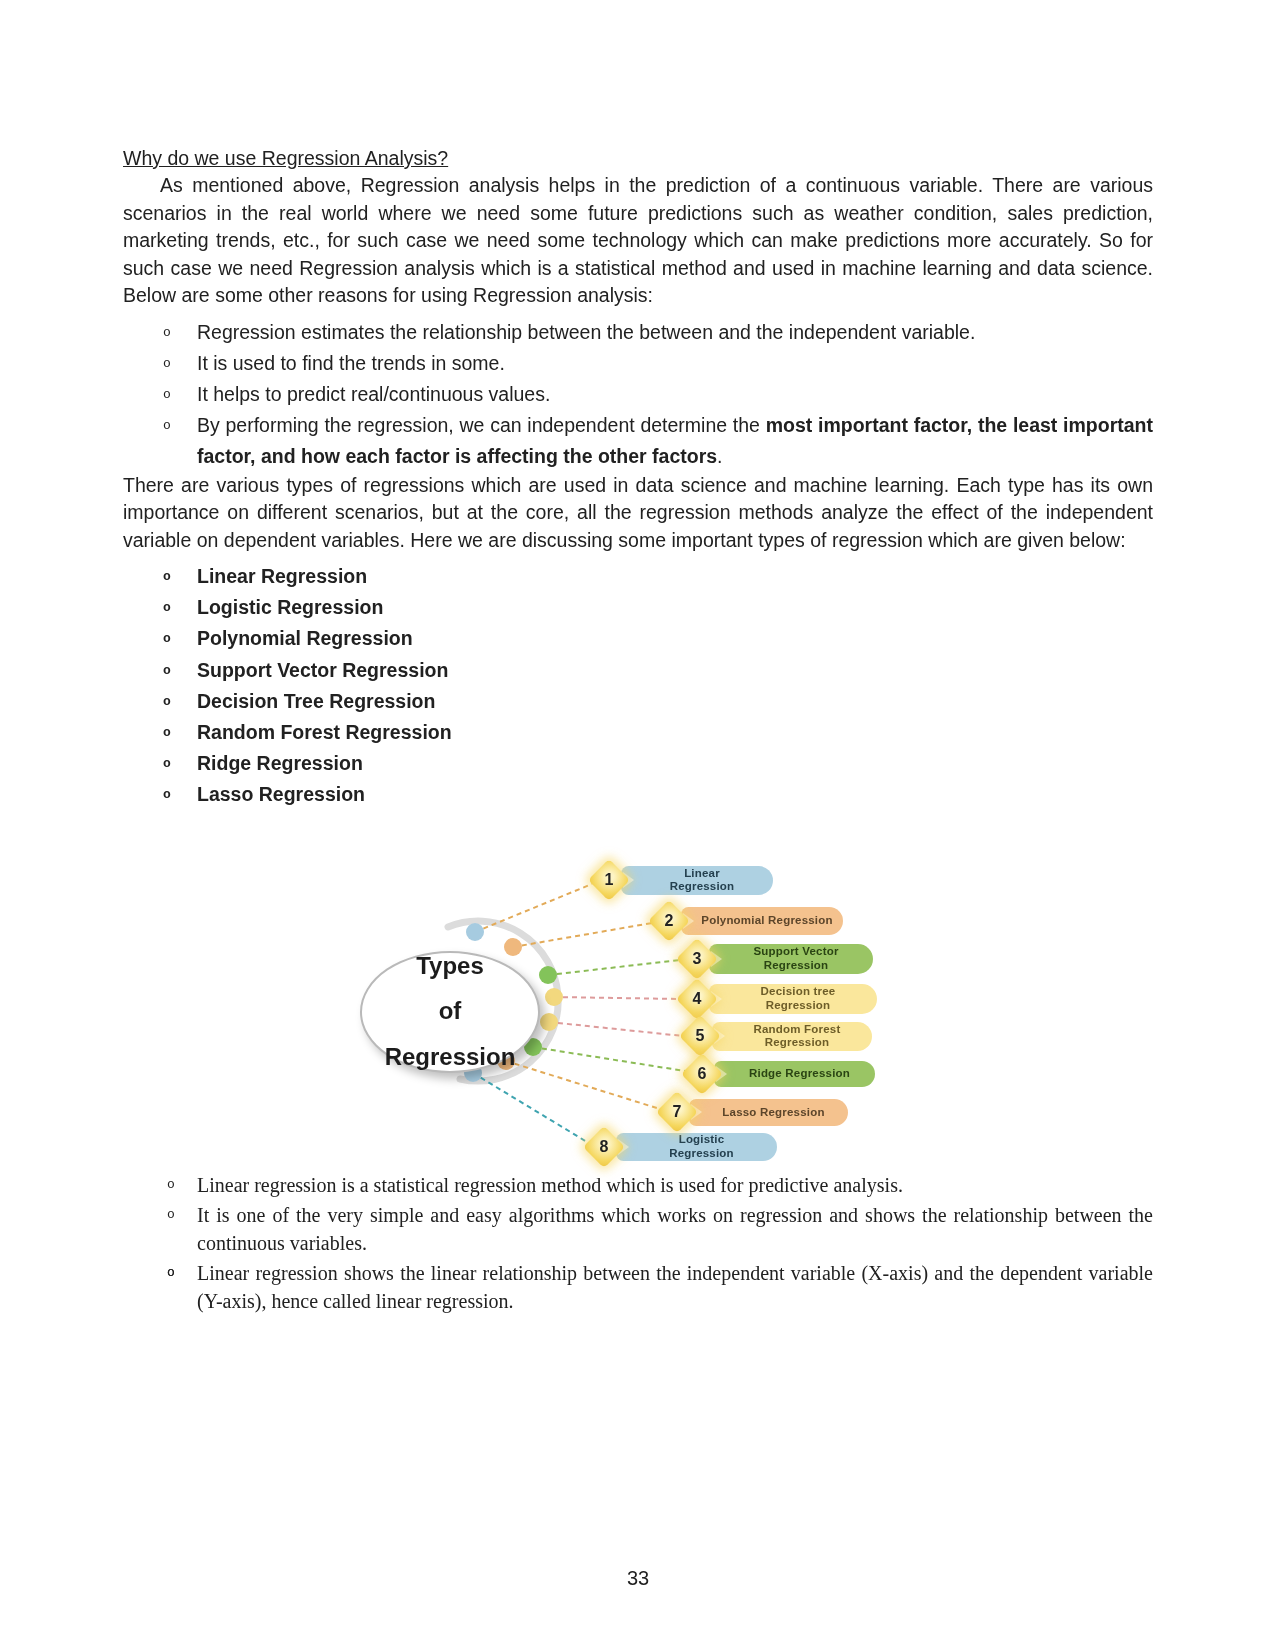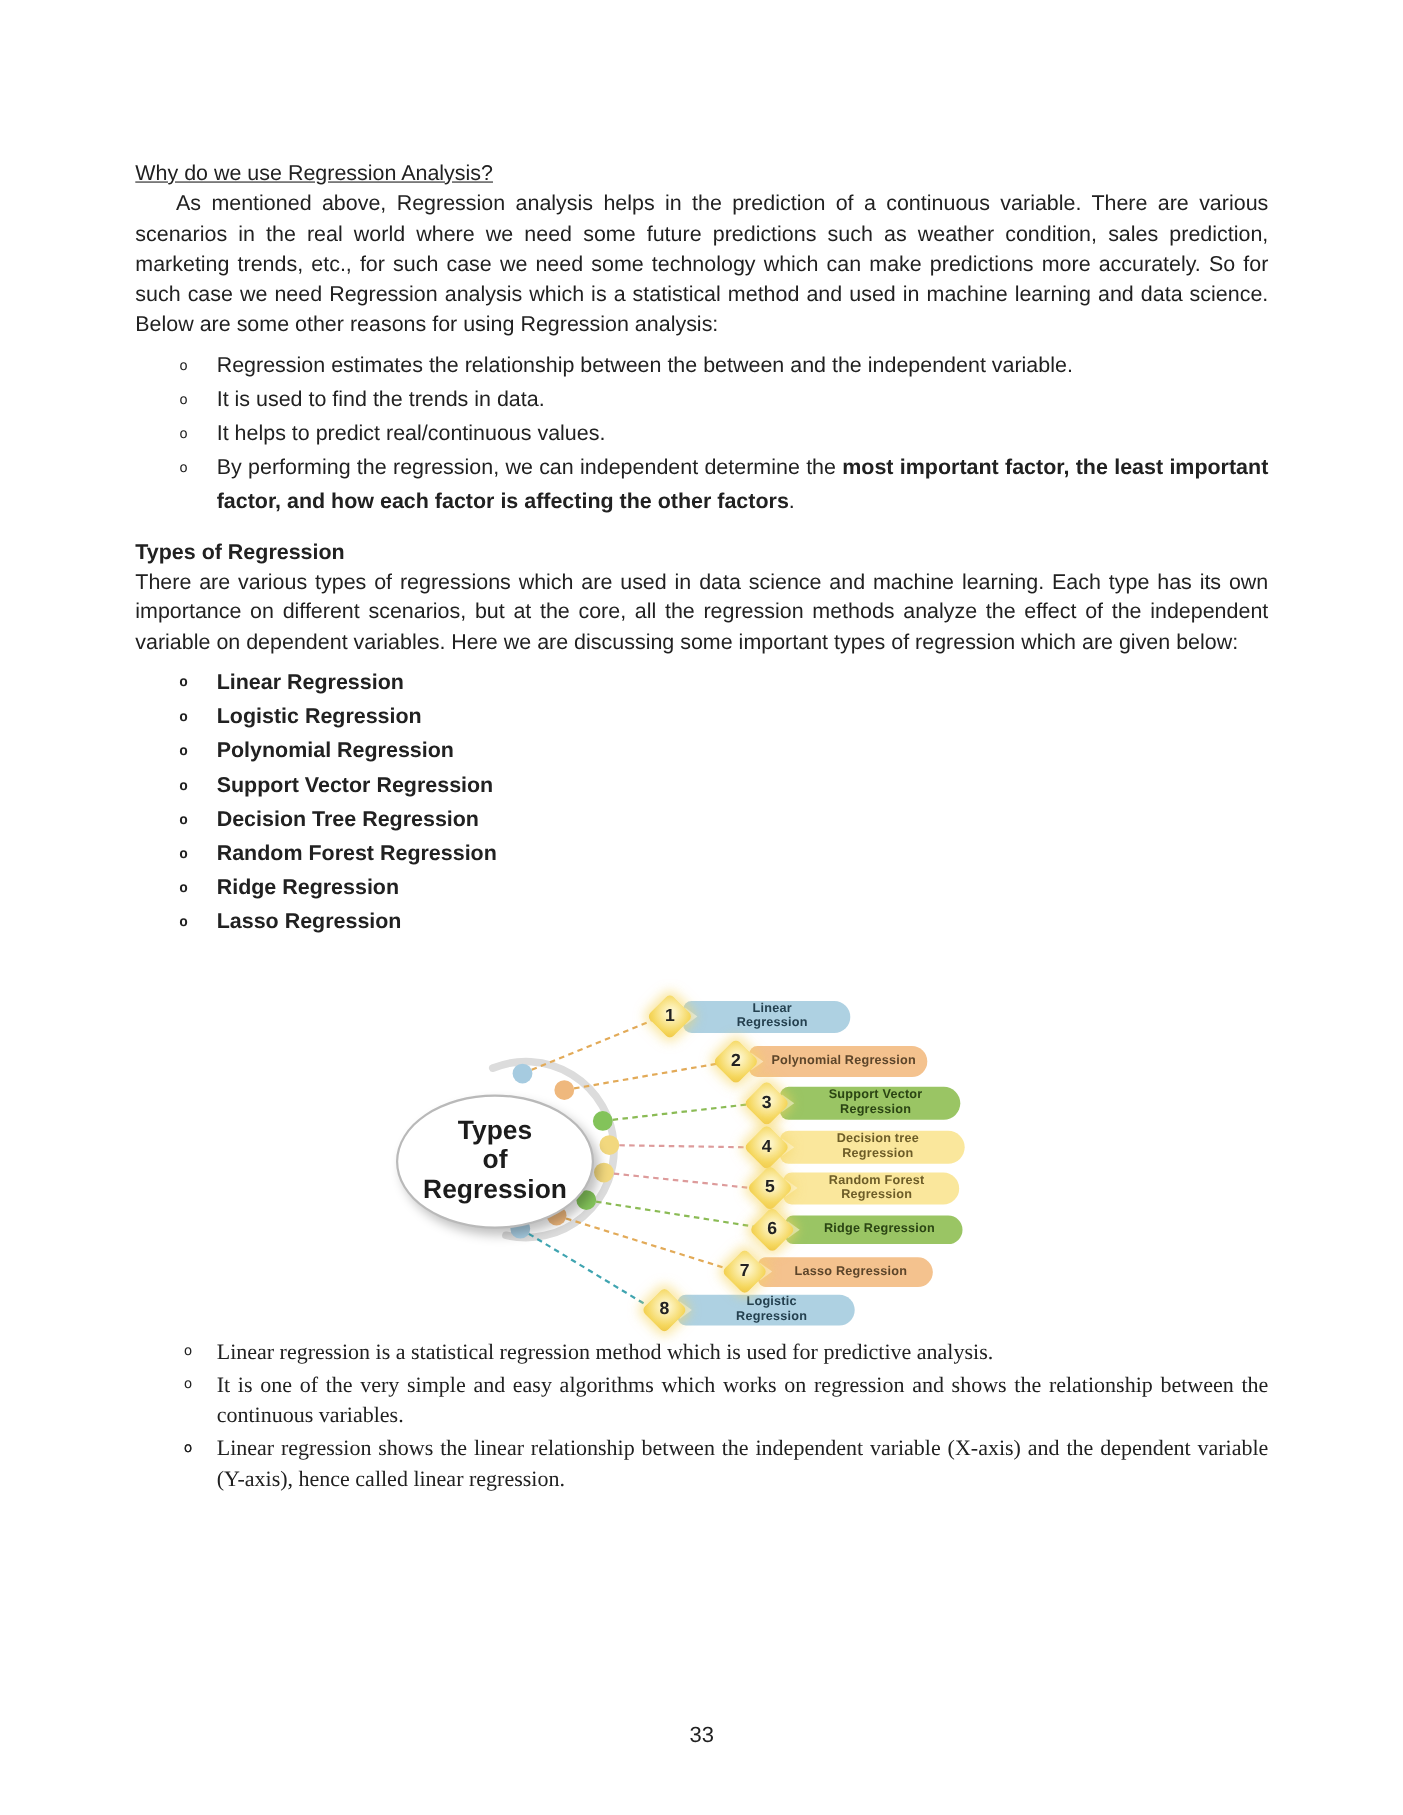--- a/index.html
+++ b/index.html
@@ -27,21 +27,21 @@
   .footer{position:absolute;left:123px;top:1519px;width:1030px;text-align:center;font-size:20px;margin-top:48px;}
 
   
   .diagram{position:relative;width:550px;height:368px;margin:-12px 0 0 217px;}
   .diagram svg{position:absolute;left:0;top:0;}
   .arc{fill:none;stroke-width:7;stroke-linecap:round;}
   .dash{stroke-width:2;stroke-dasharray:5 4;}
 
   .ellipse{position:absolute;left:20px;top:152px;width:176px;height:118px;background:#fff;
     border:2px solid #b9b9b9;border-radius:50%;box-shadow:5px 6px 10px rgba(0,0,0,.25);
-    display:flex;flex-direction:column;align-items:center;justify-content:center;
+    display:flex;flex-direction:column;align-items:center;justify-content:space-between;
     font-weight:bold;font-size:24px;line-height:1.12;color:#1c1c1c;text-align:center;}
 
   .diamond{position:absolute;width:30px;height:30px;transform:rotate(45deg);border-radius:5px;
     background:radial-gradient(circle at 45% 40%, #fdf4c5 15%, #f5d75e 70%, #eec43f 100%);
     box-shadow:0 0 10px 4px rgba(246,214,96,.55);z-index:3;}
   .diamond .num{display:flex;width:100%;height:100%;align-items:center;justify-content:center;
     transform:rotate(-45deg);font-weight:bold;font-size:16px;color:#222;}
   .d1{left:254px;top:66px;} .d2{left:314px;top:107px;} .d3{left:342px;top:145px;}
   .d4{left:342px;top:185px;} .d5{left:345px;top:222px;} .d6{left:347px;top:260px;}
   .d7{left:322px;top:298px;} .d8{left:249px;top:333px;}
@@ -70,33 +70,32 @@
     <p class="h-sans">Why do we use Regression Analysis?</p>
     <p class="para indent">As mentioned above, Regression analysis helps in the prediction of a continuous variable. There are various scenarios in the real world where we need some future predictions such as weather condition, sales prediction, marketing trends, etc., for such case we need some technology which can make predictions more accurately. So for such case we need Regression analysis which is a statistical method and used in machine learning and data science. Below are some other reasons for using Regression analysis:</p>
 
     <ul class="blist">
       <li>
         <span class="marker">o</span>
         <span>Regression estimates the relationship between the between and the independent variable.</span>
       </li>
       <li>
         <span class="marker">o</span>
-        <span>It is used to find the trends in data.</span>
+        <span>It is used to find the trends in some.</span>
       </li>
       <li>
         <span class="marker">o</span>
         <span>It helps to predict real/continuous values.</span>
       </li>
       <li>
         <span class="marker">o</span>
         <span>By performing the regression, we can independent determine the </span><b>most important factor, the least important factor, and how each factor is affecting the other factors</b><span>.</span>
       </li>
     </ul>
 
-    <p class="h-sans-bold">Types of Regression</p>
     <p class="para">There are various types of regressions which are used in data science and machine learning. Each type has its own importance on different scenarios, but at the core, all the regression methods analyze the effect of the independent variable on dependent variables. Here we are discussing some important types of regression which are given below:</p>
 
     <ul class="blist types">
       <li><span class="marker">o</span><span>Linear Regression</span></li>
       <li><span class="marker">o</span><span>Logistic Regression</span></li>
       <li><span class="marker">o</span><span>Polynomial Regression</span></li>
       <li><span class="marker">o</span><span>Support Vector Regression</span></li>
       <li><span class="marker">o</span><span>Decision Tree Regression</span></li>
       <li><span class="marker">o</span><span>Random Forest Regression</span></li>
       <li><span class="marker">o</span><span>Ridge Regression</span></li>

